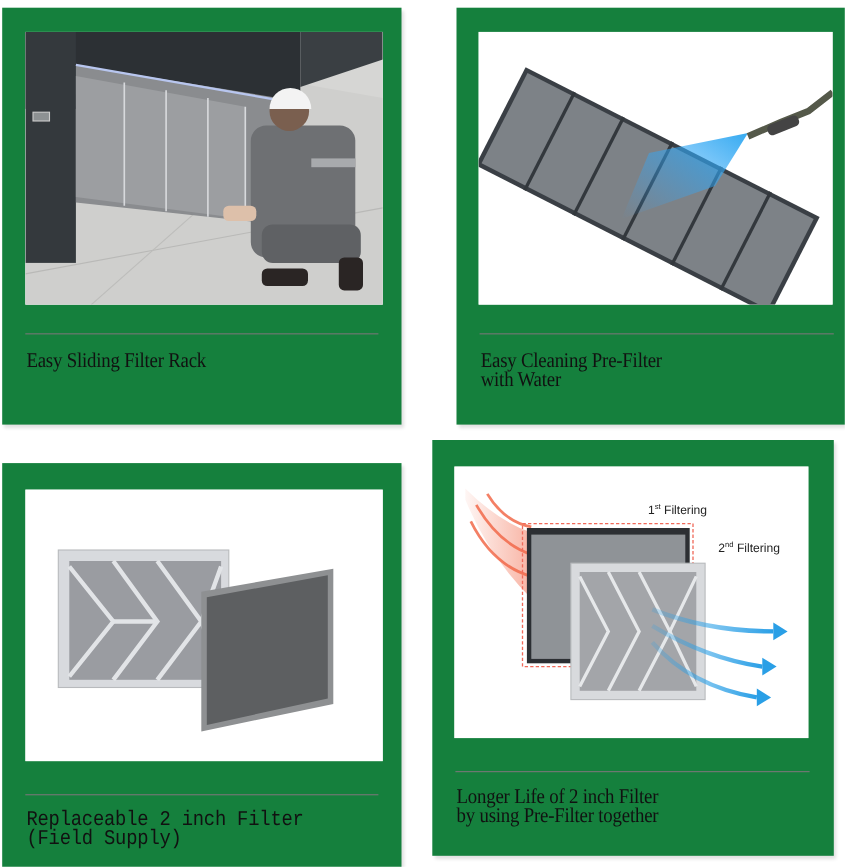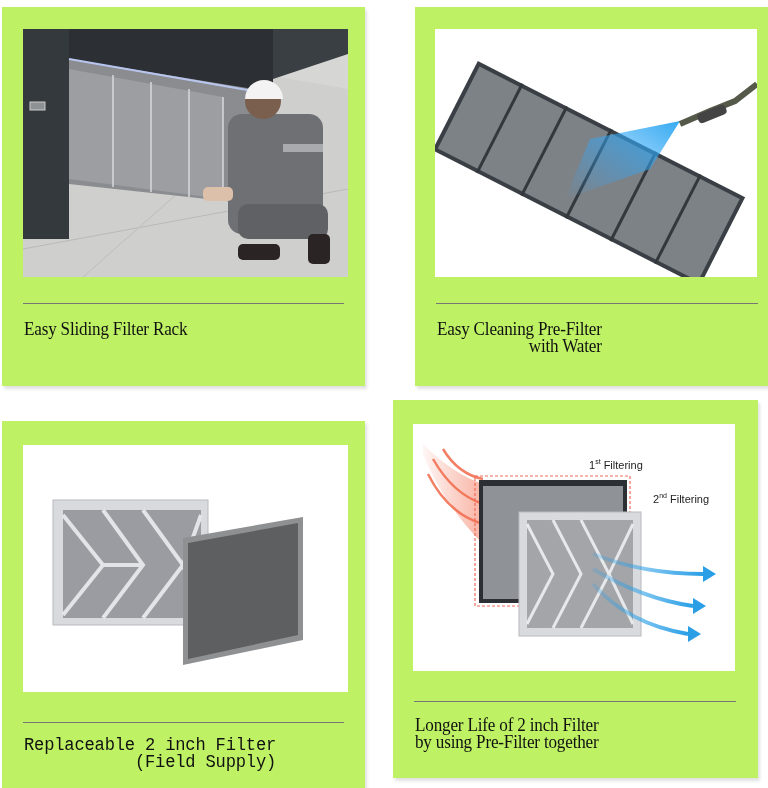--- a/index.html
+++ b/index.html
@@ -1,17 +1,17 @@
 <!DOCTYPE html>
 <html><head>
 <meta charset="utf-8">
 <style>
   html,body{margin:0;padding:0;background:#ffffff;}
   body{width:768px;height:788px;position:relative;overflow:hidden;font-family:"Liberation Serif","DejaVu Serif",serif;}
-  .card{position:absolute;background:#bef264;box-shadow:2px 3px 3px rgba(0,0,0,0.12);text-align:right;}
+  .card{position:absolute;background:#15803d;box-shadow:2px 3px 3px rgba(0,0,0,0.12);}
   .c1{left:2px;top:7px;width:363px;height:379px;}
   .c2{left:415px;top:7px;width:365px;height:379px;}
   .c3{left:2px;top:421px;width:363px;height:378px;font-family:Liberation Mono, monospace;}
   .c4{left:393px;top:400px;width:365px;height:378px;}
   .img{position:absolute;left:21px;top:22px;width:325px;height:248px;background:#fff;overflow:hidden;}
   .c2 .img,.c4 .img{left:20px;width:322px;}
   .c3 .img,.c4 .img{top:24px;height:247px;}
   .rule{position:absolute;left:21px;top:296px;width:321px;height:1px;background:#777;}
   .c2 .rule,.c4 .rule{width:322px;left:21px;}
   .c3 .rule,.c4 .rule{top:301px;}

